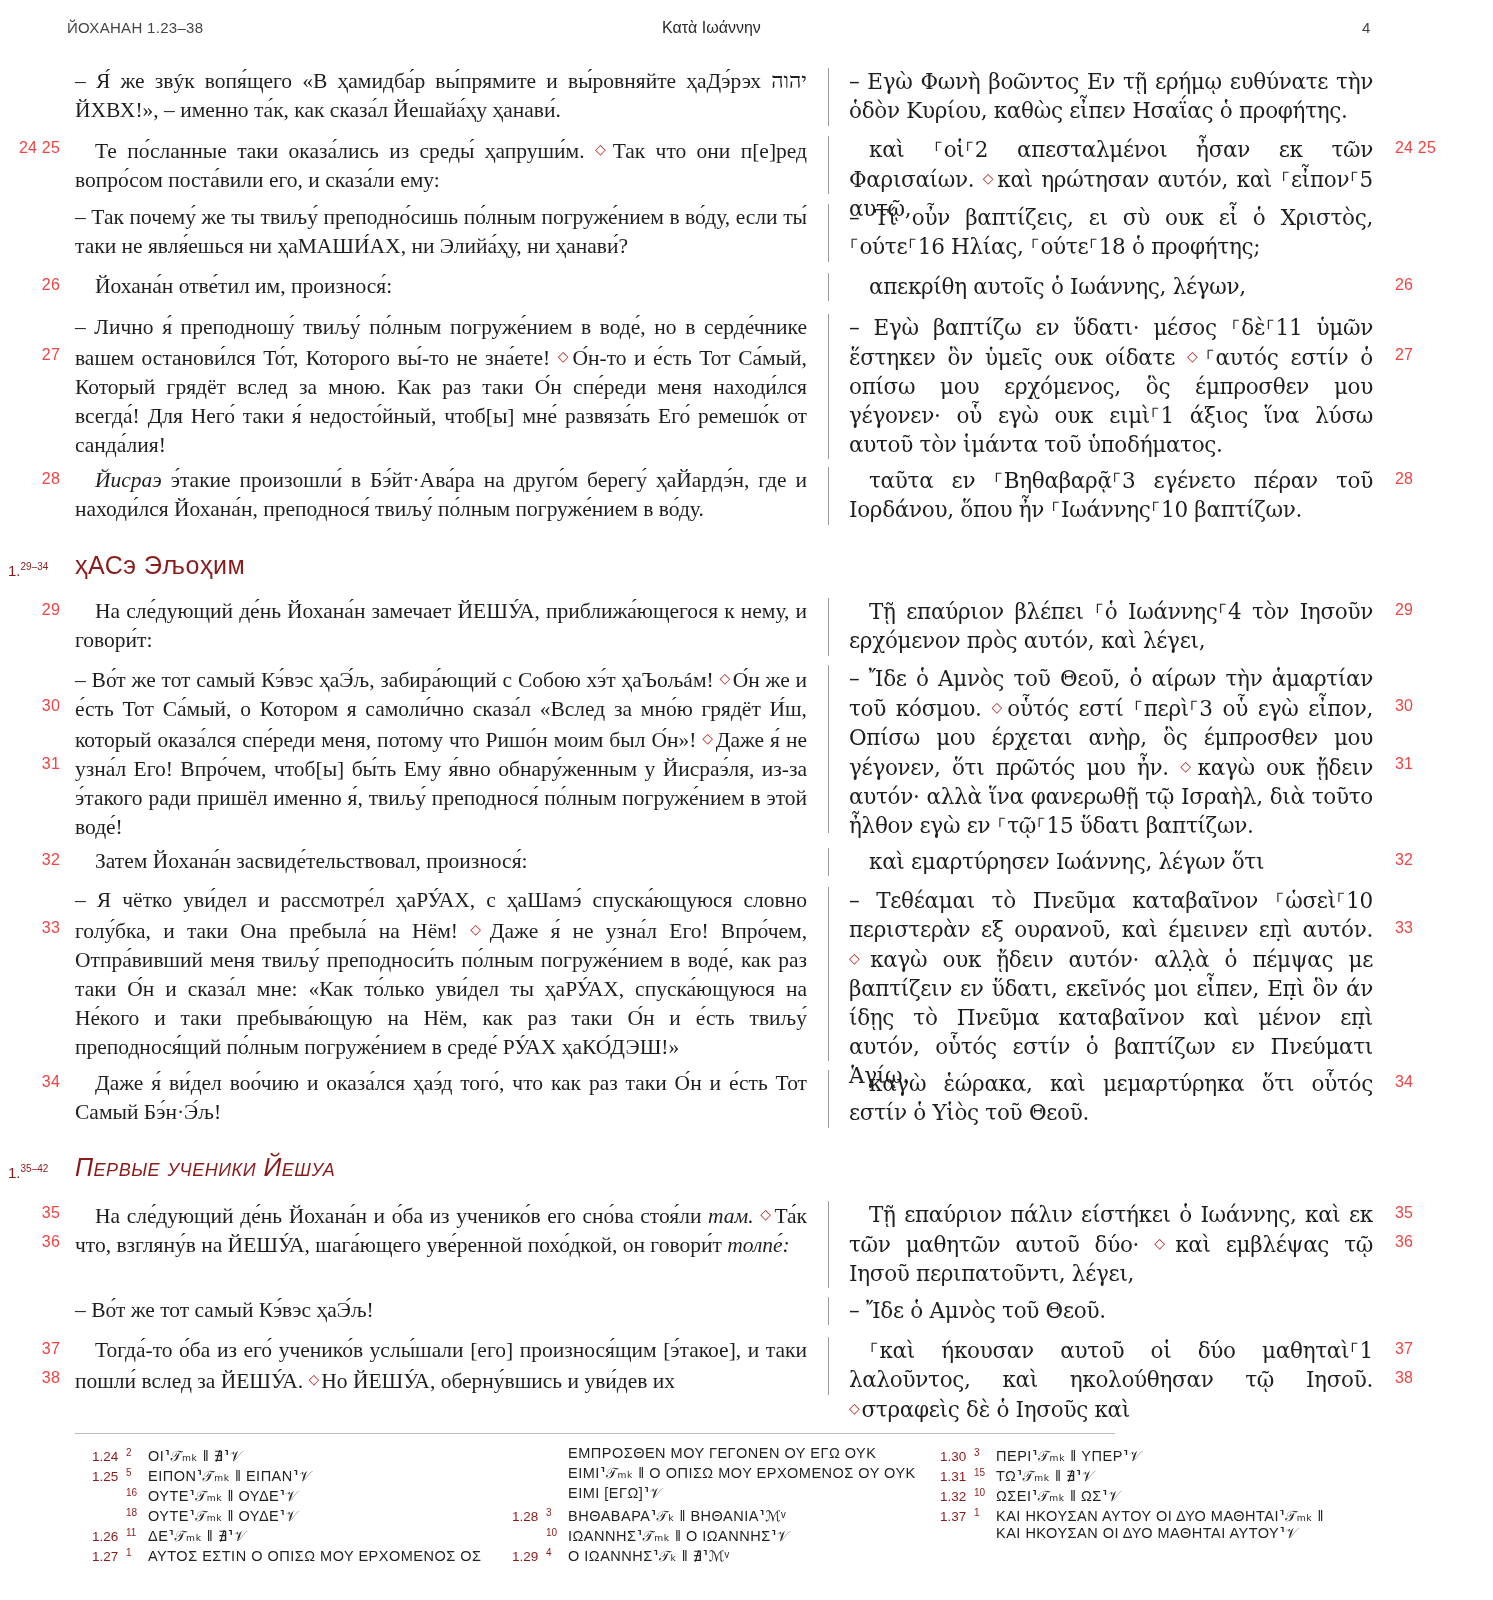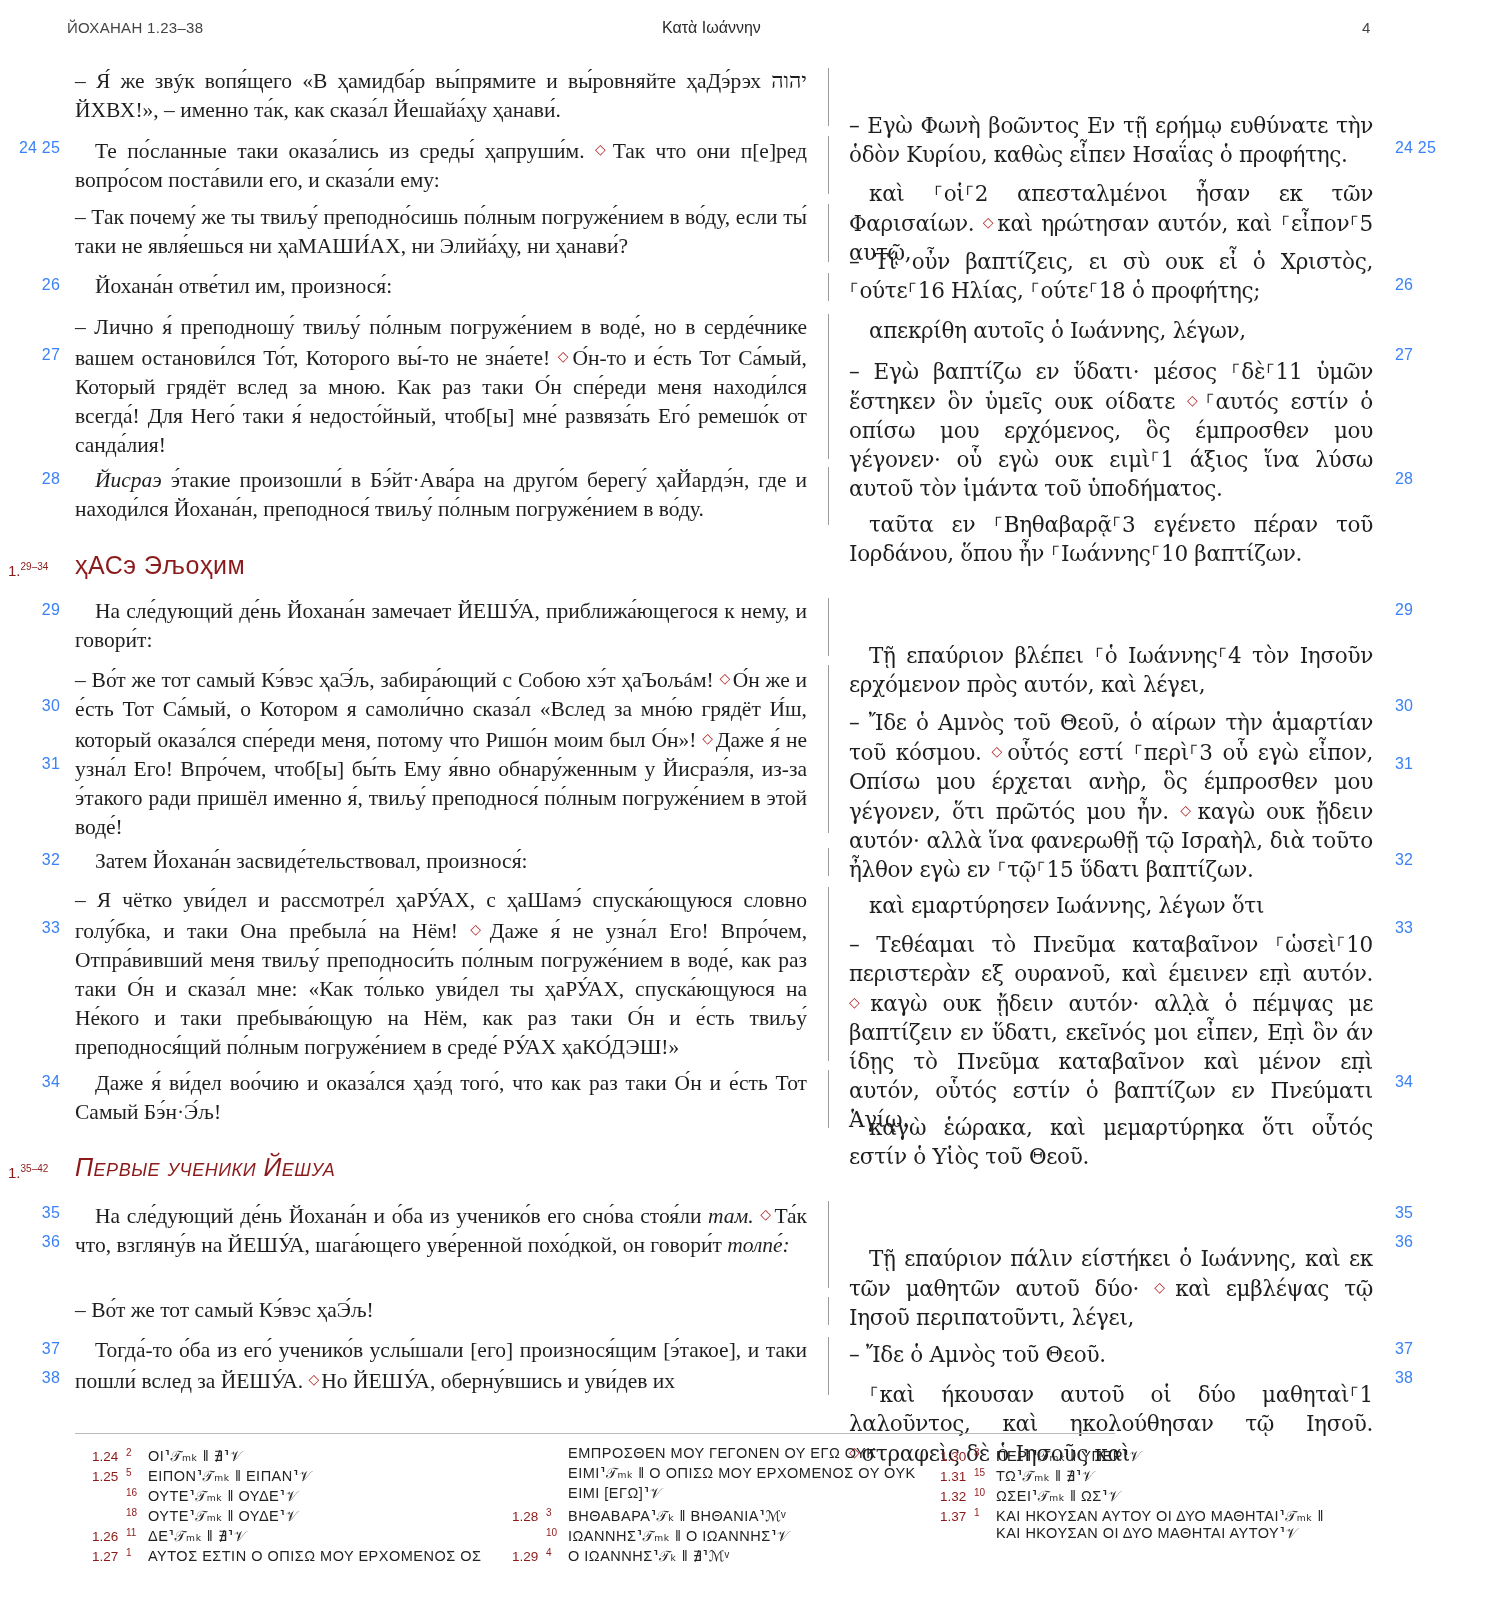--- a/index.html
+++ b/index.html
@@ -16,27 +16,26 @@
     position: absolute; left: 75px; width: 732px;
     font-size: 21.5px; line-height: 29px; text-align: justify;
     font-family: "Liberation Serif", "DejaVu Serif", serif;
     transform-origin: left top;
   }
   .gr {
     position: absolute; left: 849px; width: 524px;
     font-size: 21.5px; line-height: 29px; text-align: justify;
     font-family: "DejaVu Serif", "Liberation Serif", serif;
     letter-spacing: -0.3px;
-    margin-top: 44px;
   }
   .ru.indent, .gr.indent { text-indent: 20px; }
   .divider { position: absolute; left: 828px; width: 1px; background: #9a9a9a; }
   .vn {
     position: absolute; font-family: "Liberation Sans", "DejaVu Sans", sans-serif;
-    font-size: 16px; color: #3b82f6; letter-spacing: 0.2px;
+    font-size: 16px; color: #ef4444; letter-spacing: 0.2px;
   }
   .vn-l { left: 10px; width: 50px; text-align: right; }
   .vn-r { left: 1395px; }
   .sec-title {
     position: absolute; left: 75px;
     font-family: "Liberation Sans", "DejaVu Sans", sans-serif;
     font-size: 25px; color: #8b1a1a; letter-spacing: 0.5px;
   }
   .sec-ref {
     position: absolute; left: 8px;

